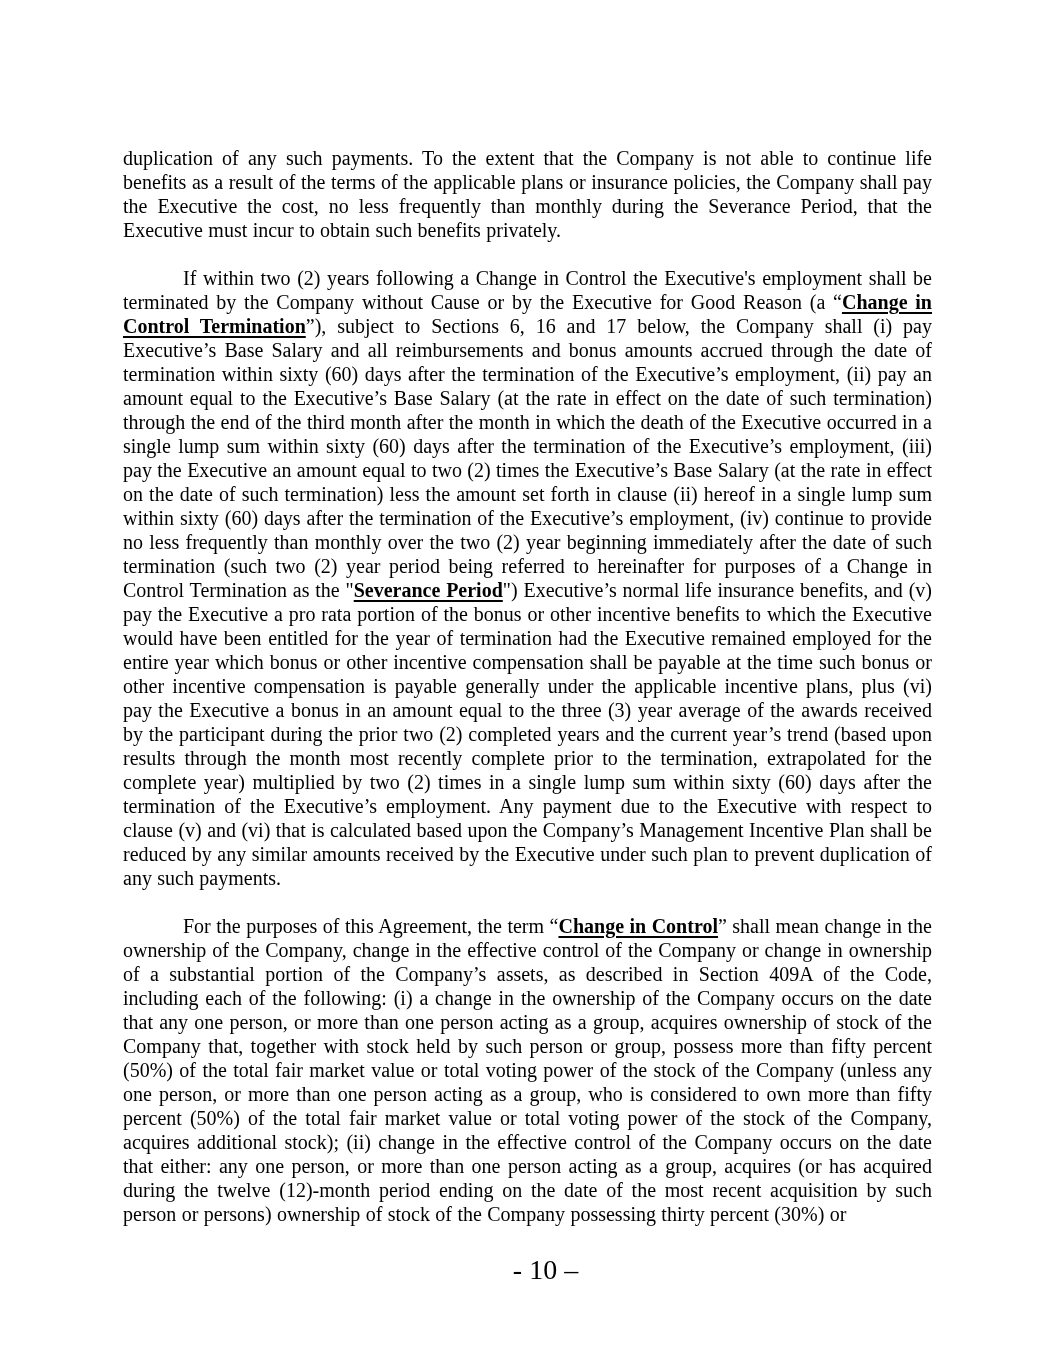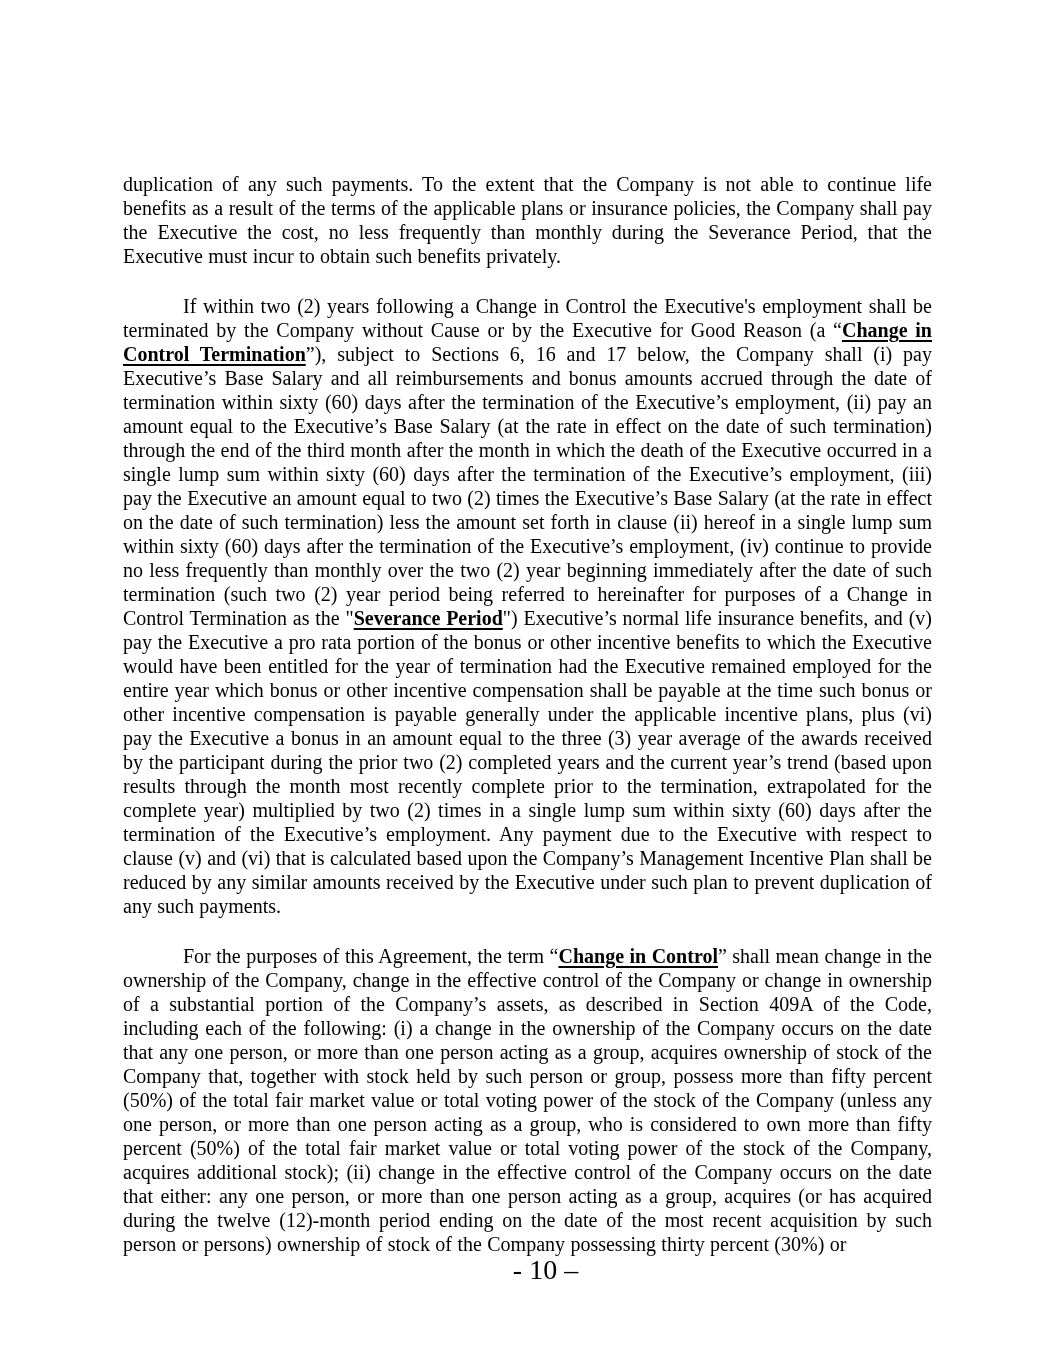--- a/index.html
+++ b/index.html
@@ -24,21 +24,20 @@
     left: 123px;
     top: 146px;
     width: 809px;
   }
   .para {
     font-size: 20px;
     line-height: 24px;
     text-align: justify;
     margin-bottom: 24px;
     word-spacing: 0.02em;
-    margin-top: 26px;
   }
   .para.indent { text-indent: 60px; }
   .term {
     font-weight: bold;
     text-decoration: underline;
     text-underline-offset: 3px;
   }
   .footer {
     position: absolute;
     top: 1258px;

